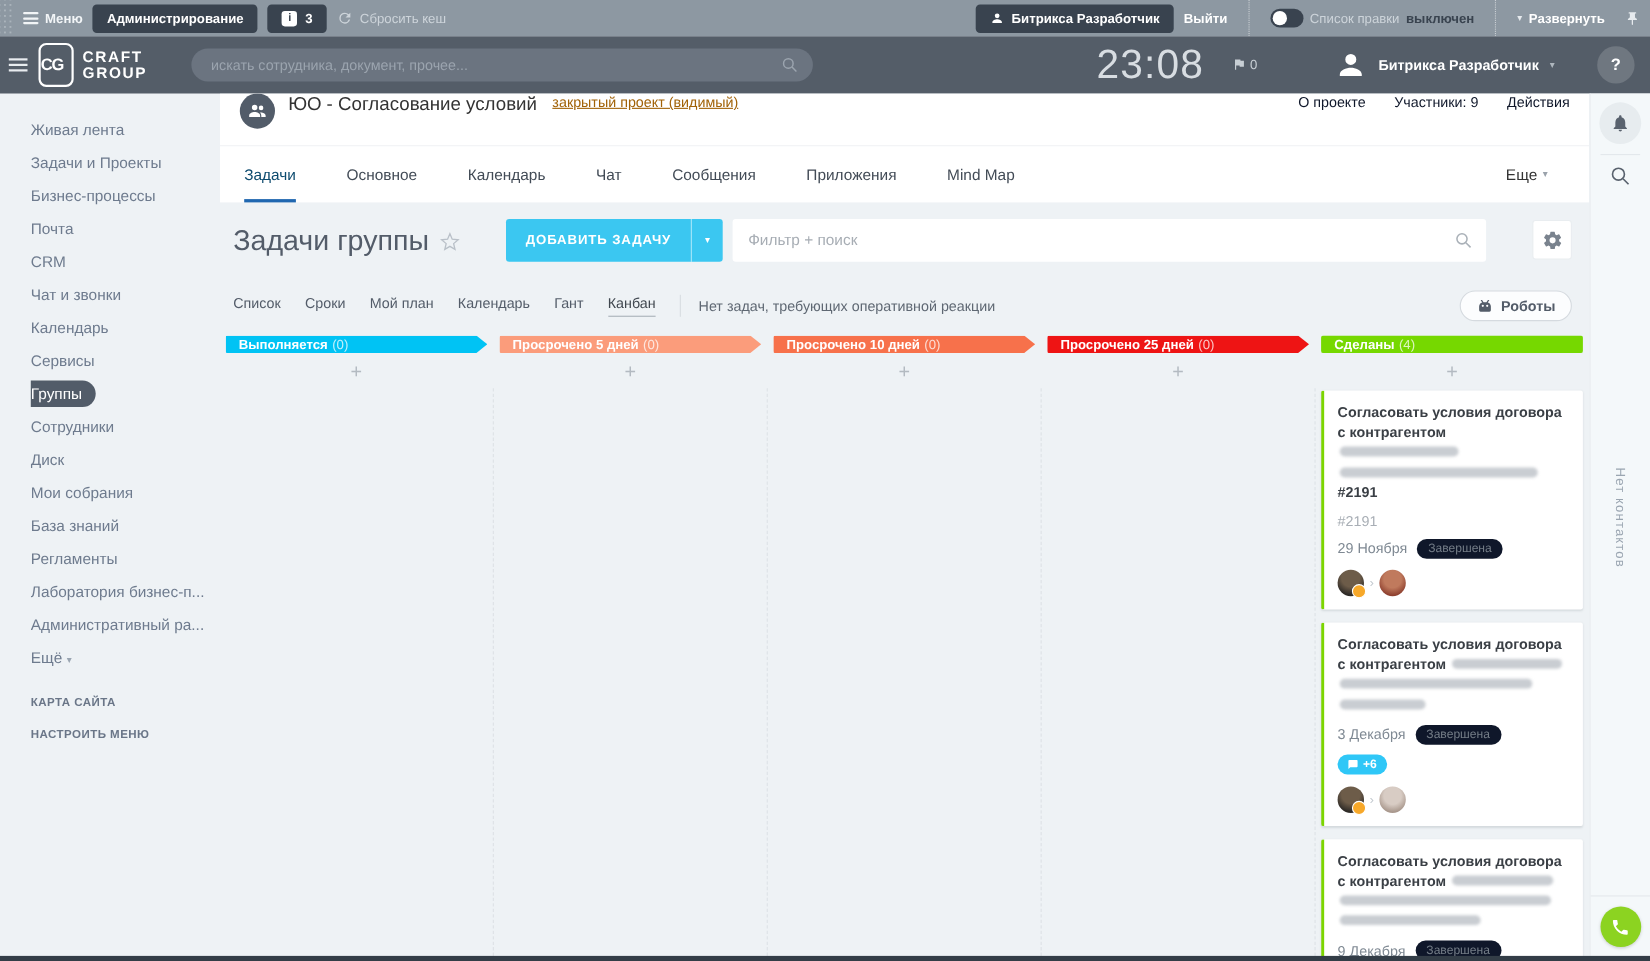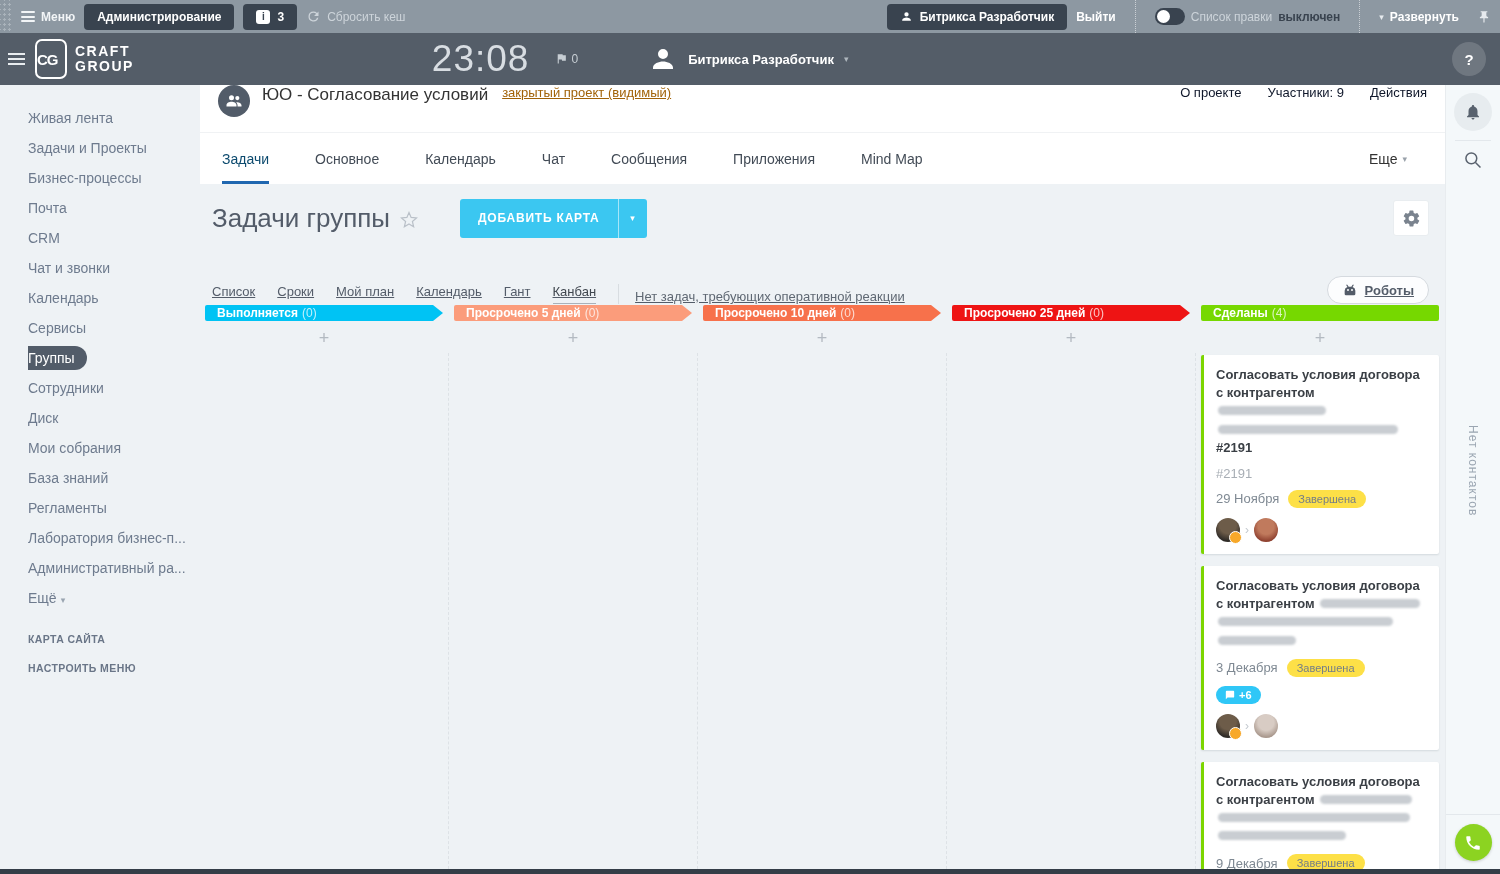--- a/index.html
+++ b/index.html
@@ -70,21 +70,21 @@
   .add-btn{margin-left:42px;height:39px;background:#3bc7f1;border-radius:3px;display:flex;align-items:center;cursor:pointer;}
   .add-btn .lbl{color:#fff;font-weight:bold;font-size:12px;letter-spacing:.8px;padding:0 18px;}
   .add-btn .split{width:1px;height:39px;background:rgba(255,255,255,.55);}
   .add-btn .dd{width:28px;display:flex;align-items:center;justify-content:center;color:#fff;font-size:9px;}
   .filter-wrap{position:relative;margin-left:9px;}
   .filter-input{width:685px;height:39px;background:#fff;border:none;border-radius:3px;padding:0 38px 0 14px;font-size:14px;color:#333;outline:none;}
   .filter-input::placeholder{color:#a7adb4;}
   .filter-ic{position:absolute;right:12px;top:11px;}
   .gear-btn{margin-left:auto;width:36px;height:36px;background:#fff;border-radius:3px;border:1px solid #e9edf0;display:flex;align-items:center;justify-content:center;cursor:pointer;}
 
-  .view-bar{height:52px;display:flex;align-items:flex-end;padding:0 16px 0 12px;font-size:13px;color:#535c69;text-decoration:underline;}
+  .view-bar{height:52px;display:flex;align-items:center;padding:0 16px 0 12px;font-size:13px;color:#535c69;}
   .view{margin-right:22px;cursor:pointer;padding-bottom:4px;border-bottom:1px solid transparent;}
   .view.active{border-bottom-color:#a9b1b9;color:#40474f;}
   .vb-sep{width:1px;height:20px;background:#d8dde1;margin:0 16px 0 0;}
   .vb-msg{color:#5f6873;}
   .robots-btn{margin-left:auto;height:28px;border:1px solid #d5dadf;border-radius:15px;background:#fcfdfe;display:flex;align-items:center;gap:7px;padding:0 14px;font-size:13px;font-weight:bold;color:#535c69;cursor:pointer;}
 
   
   .board{position:absolute;left:5px;right:0;top:220px;bottom:0;display:flex;gap:11px;overflow:hidden;}
   .kcol{width:238px;flex:none;position:relative;}
   .kcol:not(:last-child)::after{content:"";position:absolute;top:48px;bottom:0;right:-6px;border-right:1px dashed #dde2e6;}
@@ -92,21 +92,21 @@
   .khead .cnt{font-weight:normal;color:rgba(255,255,255,.75);margin-left:4px;}
   .khead.arrow{clip-path:polygon(0 0,calc(100% - 10px) 0,100% 50%,calc(100% - 10px) 100%,0 100%);}
   .kplus{height:34px;display:flex;align-items:center;justify-content:center;color:#b3bac1;font-size:18px;font-weight:300;cursor:pointer;}
   .cards{display:flex;flex-direction:column;gap:12px;}
   .card{background:#fff;border-left:3px solid #7cd500;border-radius:2px;box-shadow:0 1px 2px rgba(60,70,80,.14);padding:11px 12px 12px 12px;cursor:pointer;}
   .card-title{font-size:13px;font-weight:600;color:#3a3f45;line-height:1.4;}
   .blur-bar{display:inline-block;height:9px;border-radius:5px;background:#c9cdd2;filter:blur(1.3px);vertical-align:middle;margin:0 2px 2px 2px;}
   .card-id{font-size:13px;color:#a8aeb5;margin-top:9px;}
   .date-row{display:flex;align-items:center;margin-top:9px;}
   .card-date{font-size:13px;color:#7f8993;}
-  .status-badge{margin-left:9px;background:#fde047;border-radius:10px;padding:3px 10px;font-size:11px;color:#747d87;}
+  .status-badge{margin-left:9px;background:#0f172a;border-radius:10px;padding:3px 10px;font-size:11px;color:#747d87;}
   .cmt-badge{display:inline-flex;align-items:center;gap:4px;background:#2fc7f7;color:#fff;border-radius:11px;padding:3px 9px;font-size:11px;font-weight:bold;margin-top:9px;cursor:pointer;}
   .av-row{display:flex;align-items:center;gap:5px;margin-top:10px;}
   .avatar{width:24px;height:24px;border-radius:50%;position:relative;flex:none;}
   .av-owner{background:radial-gradient(circle at 50% 30%,#6d5c49 0 40%,#2f2b27 75%);}
   .av-owner::after{content:"";position:absolute;right:-2px;bottom:-2px;width:11px;height:11px;border-radius:50%;background:#f7a829;border:1px solid #fff;}
   .av-a{background:radial-gradient(circle at 50% 35%,#c07a5d 0 40%,#8f4130 75%);}
   .av-b{background:radial-gradient(circle at 50% 35%,#d8ccc4 0 40%,#a9988d 75%);}
   .av-sep{color:#c3c9cf;font-size:12px;}
 
   
@@ -184,20 +184,27 @@
       <i></i>
     </div>
   <div class="logo">
     <div class="logo-box">
         <span>CG</span>
       </div>
     <div class="logo-txt">
       <div>CRAFT</div>
       <div>GROUP</div>
     </div>
+  </div>
+  <div class="tb-search-wrap">
+    <input class="tb-search" type="text" placeholder="искать сотрудника, документ, прочее..." style="">
+    <svg class="tb-search-ic" width="16" height="16" viewBox="0 0 24 24">
+        <circle cx="10" cy="10" r="6.5" fill="none" stroke="#9ba4ae" stroke-width="2"></circle>
+        <line x1="15" y1="15" x2="21" y2="21" stroke="#9ba4ae" stroke-width="2"></line>
+      </svg>
   </div>
   <div class="clock">23:08</div>
   <div class="flag-wrap">
     <svg width="13" height="13" viewBox="0 0 24 24" fill="#c7ced4">
         <path d="M14.4 6L14 4H5v17h2v-7h5.6l.4 2h7V6z"></path>
       </svg>
     <span class="flag-count">0</span>
   </div>
   <div class="tb-user">
     <svg width="30" height="30" viewBox="0 0 24 24" fill="#fff">
@@ -265,23 +272,30 @@
         <span class="caret">▾</span>
     </div>
   </div>
 
   <div class="toolbar">
     <div class="tb-title">Задачи группы</div>
     <svg class="star" width="18" height="18" viewBox="0 0 24 24" fill="none" stroke="#b9c0c8" stroke-width="1.6">
         <path d="M12 17.27 18.18 21l-1.64-7.03L22 9.24l-7.19-.61L12 2 9.19 8.63 2 9.24l5.46 4.73L5.82 21z"></path>
       </svg>
     <div class="add-btn">
-      <span class="lbl">ДОБАВИТЬ КАРТА</span>
+      <span class="lbl">ДОБАВИТЬ ЗАДАЧУ</span>
       <span class="split"></span>
       <span class="dd">▾</span>
+    </div>
+    <div class="filter-wrap">
+      <input class="filter-input" type="text" placeholder="Фильтр + поиск" style="">
+      <svg class="filter-ic" width="17" height="17" viewBox="0 0 24 24">
+          <circle cx="10" cy="10" r="6.5" fill="none" stroke="#aab1b8" stroke-width="2"></circle>
+          <line x1="15" y1="15" x2="21" y2="21" stroke="#aab1b8" stroke-width="2"></line>
+        </svg>
     </div>
     <div class="gear-btn">
       <svg width="19" height="19" viewBox="0 0 24 24" fill="#7a838e">
           <path d="M19.4 13c.04-.33.06-.66.06-1s-.02-.67-.06-1l2.1-1.65a.5.5 0 0 0 .12-.64l-2-3.46a.5.5 0 0 0-.61-.22l-2.49 1a7.3 7.3 0 0 0-1.73-1l-.38-2.65A.5.5 0 0 0 13.92 2h-4a.5.5 0 0 0-.5.42l-.38 2.65c-.63.26-1.2.6-1.73 1l-2.49-1a.5.5 0 0 0-.6.22l-2 3.46a.5.5 0 0 0 .12.64L4.42 11c-.04.33-.06.66-.06 1s.02.67.06 1l-2.1 1.65a.5.5 0 0 0-.12.64l2 3.46c.14.24.42.34.67.22l2.49-1c.53.4 1.1.74 1.73 1l.38 2.65c.04.24.25.42.5.42h4c.25 0 .46-.18.5-.42l.38-2.65a7.3 7.3 0 0 0 1.73-1l2.49 1c.25.12.53.02.67-.22l2-3.46a.5.5 0 0 0-.12-.64L19.4 13zM11.92 15.5a3.5 3.5 0 1 1 0-7 3.5 3.5 0 0 1 0 7z"></path>
         </svg>
     </div>
   </div>
 
   <div class="view-bar">
     <div class="view">Список</div>

